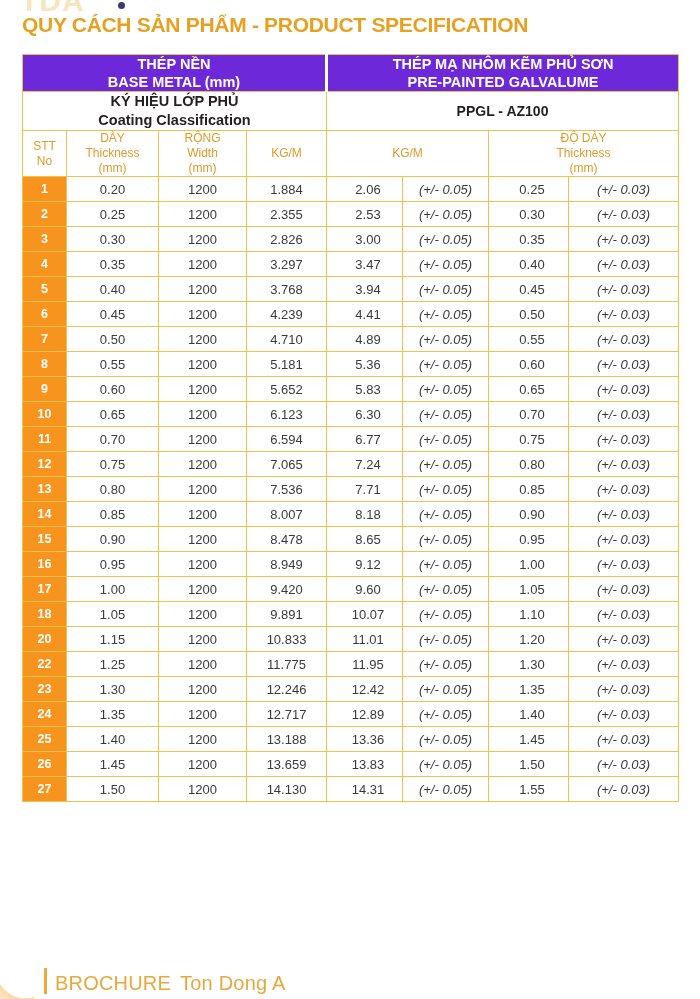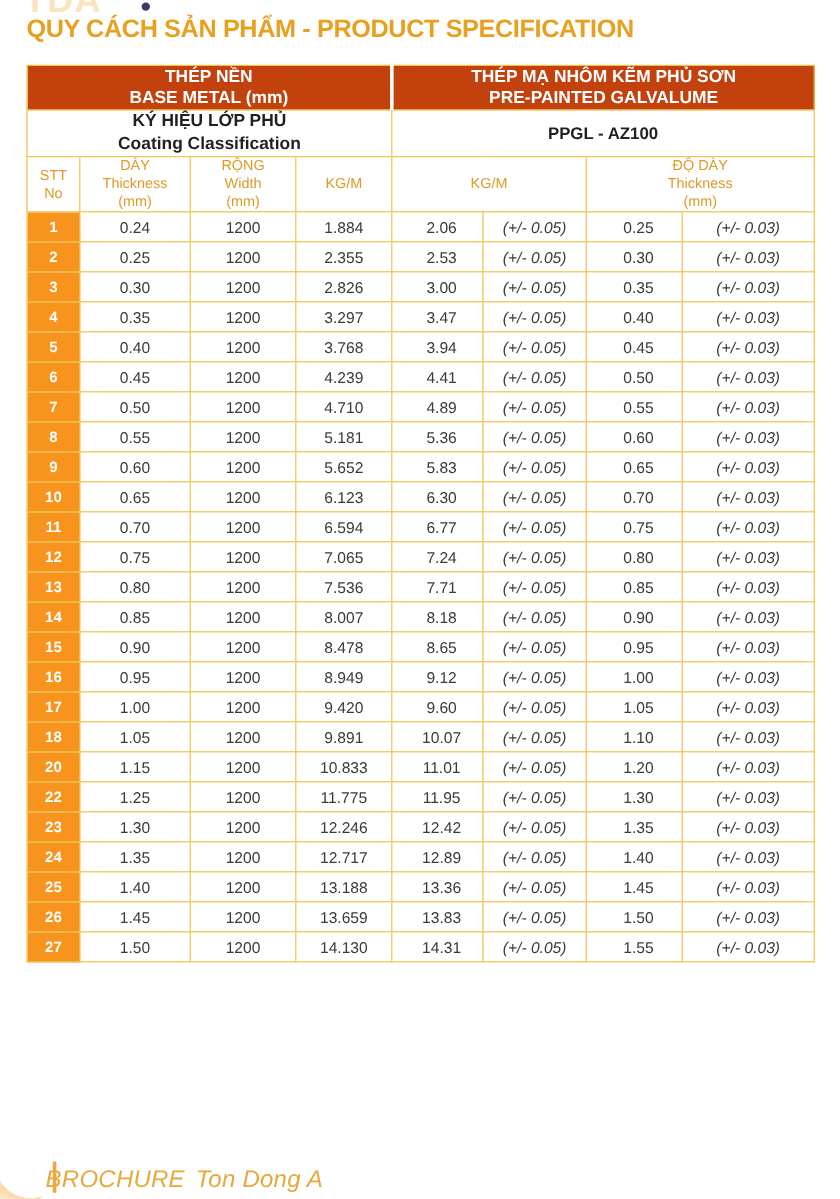--- a/index.html
+++ b/index.html
@@ -48,21 +48,21 @@
     table-layout: fixed;
   }
   .spec-table td, .spec-table th {
     border: 1px solid #f0c24a;
     padding: 0;
     text-align: center;
     vertical-align: middle;
   }
 
   .band {
-    background: #c2410c;
+    background: #6d28d9;
     color: #ffffff;
     font-size: 14.5px;
     font-weight: bold;
     line-height: 18px;
     padding: 5px 2px 6px 2px;
     border-color: #f7941e;
   }
   .band .l2 { font-weight: bold; }
   .band.sep-left { border-left: 3px solid #ffffff; }
 
@@ -128,26 +128,25 @@
     width: 62px; height: 52px;
     border-radius: 50%;
     background: radial-gradient(circle at 70% 30%, rgba(247,148,30,0.0) 52%, rgba(247,170,60,0.45) 53%, rgba(250,200,120,0.25) 80%, rgba(255,255,255,0) 100%);
   }
   .footer-bar {
     position: absolute; left: 44px; bottom: 5px;
     width: 3px; height: 26px;
     background: #f0a83a;
   }
   .footer-text {
-    position: absolute; left: 38px; bottom: 4px;
+    position: absolute; left: 55px; bottom: 4px;
     font-size: 20px;
     color: #e8a83c;
     letter-spacing: 0.2px;
     white-space: nowrap;
-    font-style: italic;
   }
   .footer-text .brand { margin-left: 9px; }
 </style>
 </head>
 <body>
 
 <div class="page">
 
   <div class="logo-strip">
     <div class="logo-ghost">TDA</div>
@@ -205,21 +204,21 @@
         <th class="colhead" colspan="2">
           <div class="vi">ĐỘ DÀY</div>
           <div class="en">Thickness</div>
           <div class="un">(mm)</div>
         </th>
       </tr>
     </thead>
     <tbody id="tbody">
         <tr>
           <td class="rownum">1</td>
-          <td class="cell">0.24</td>
+          <td class="cell">0.20</td>
           <td class="cell">1200</td>
           <td class="cell">1.884</td>
           <td class="cell thick-left">2.06</td>
           <td class="cell tol">(+/- 0.05)</td>
           <td class="cell thick-left">0.25</td>
           <td class="cell tol">(+/- 0.03)</td>
         </tr>
         <tr>
           <td class="rownum">2</td>
           <td class="cell">0.25</td>

